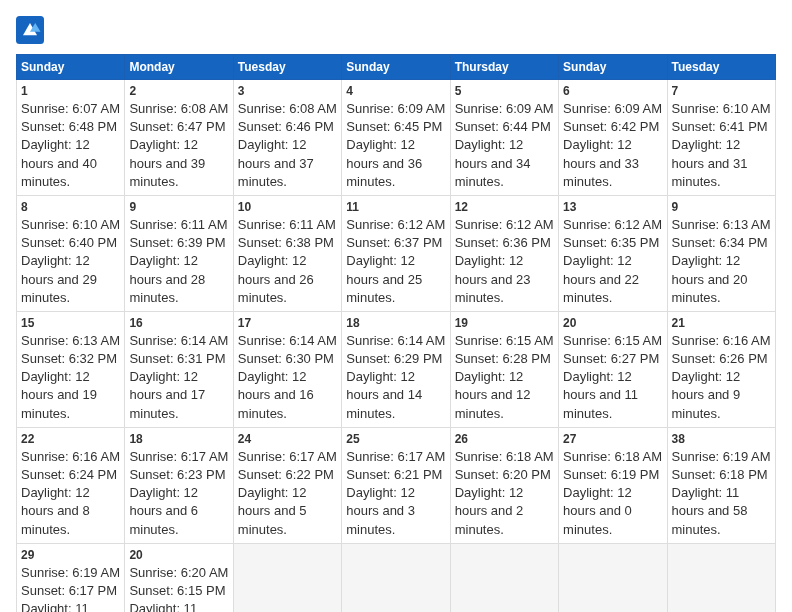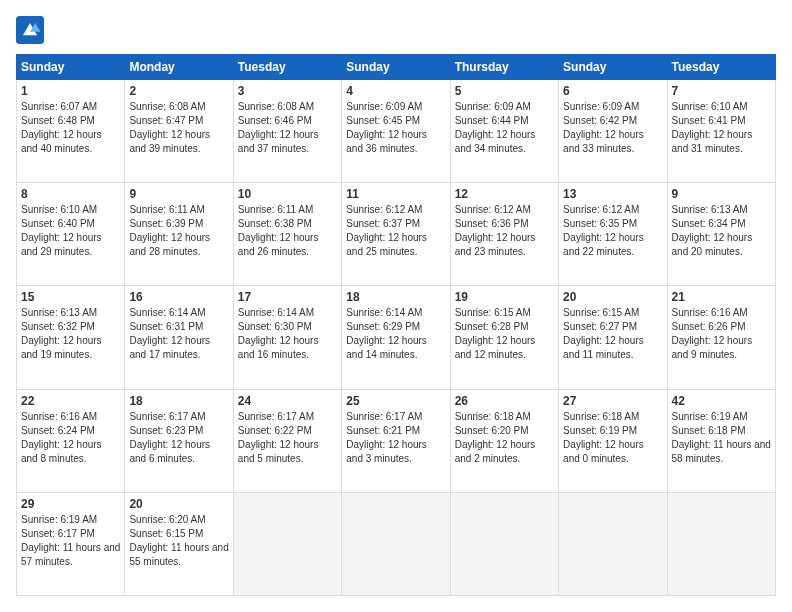--- a/index.html
+++ b/index.html
@@ -79,21 +79,21 @@
     .calendar td.empty {
       background: #f5f5f5;
     }
     .day-num {
       font-size: 12px;
       font-weight: bold;
       display: block;
       margin-bottom: 2px;
     }
     .day-info {
-      font-size: 10px;
+      font-size: 13px;
       line-height: 1.4;
       color: #333;
     }
   </style>
 </head>
 <body>
 
 <div class="page">
   <div class="header">
     <div class="logo">
@@ -238,21 +238,21 @@
           </td>
           <td>
             <span class="day-num">26</span>
 <div class="day-info">Sunrise: 6:18 AM<br>Sunset: 6:20 PM<br>Daylight: 12 hours and 2 minutes.</div>
           </td>
           <td>
             <span class="day-num">27</span>
 <div class="day-info">Sunrise: 6:18 AM<br>Sunset: 6:19 PM<br>Daylight: 12 hours and 0 minutes.</div>
           </td>
           <td>
-            <span class="day-num">42</span>
+            <span class="day-num">38</span>
 <div class="day-info">Sunrise: 6:19 AM<br>Sunset: 6:18 PM<br>Daylight: 11 hours and 58 minutes.</div>
           </td>
         </tr>
         <tr>
           <td>
             <span class="day-num">29</span>
 <div class="day-info">Sunrise: 6:19 AM<br>Sunset: 6:17 PM<br>Daylight: 11 hours and 57 minutes.</div>
           </td>
           <td>
             <span class="day-num">20</span>

